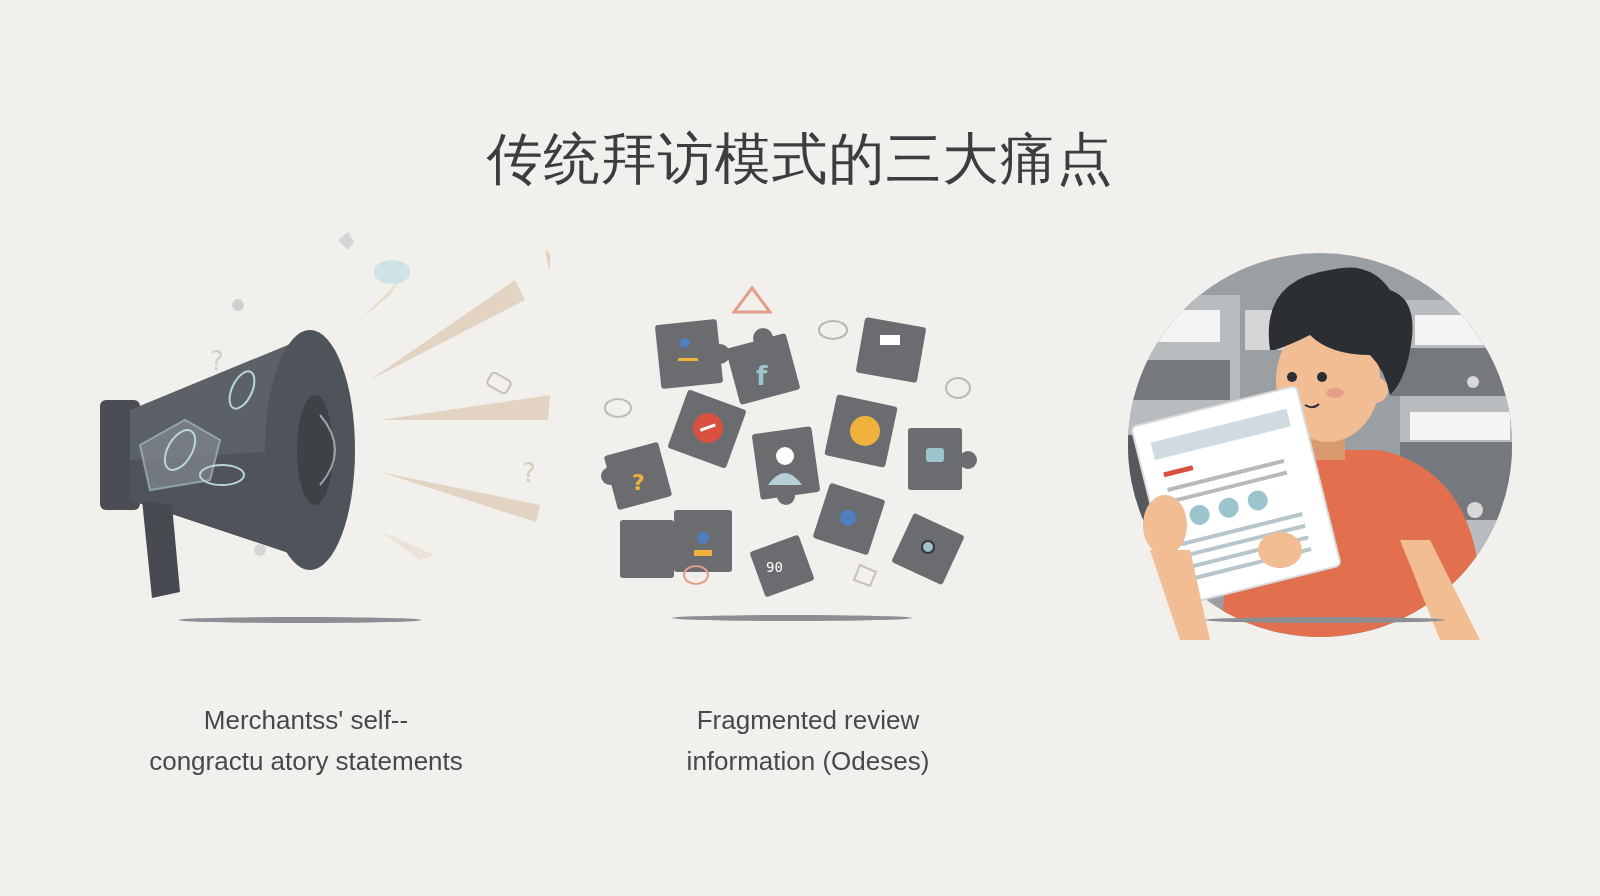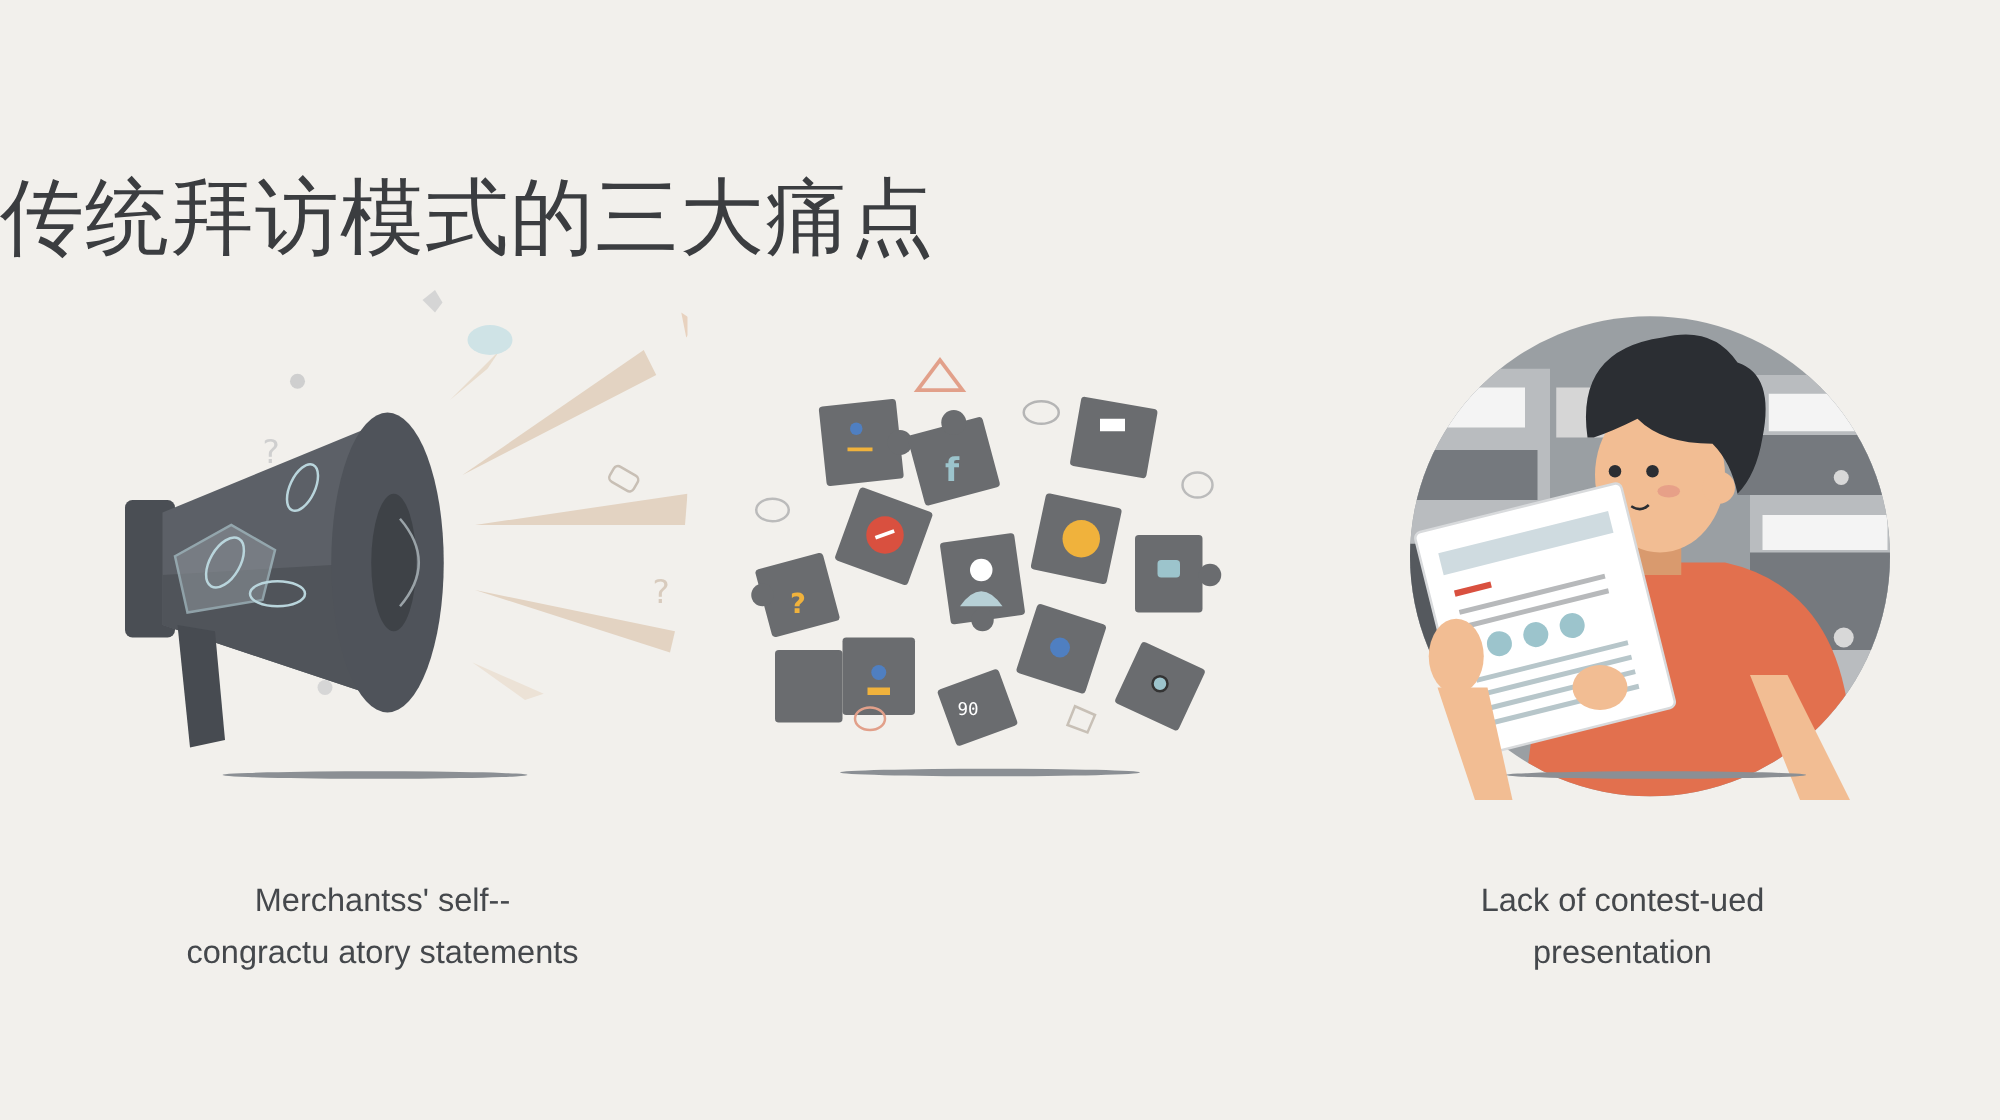--- a/index.html
+++ b/index.html
@@ -5,21 +5,21 @@
     html, body { margin: 0; padding: 0; }
     body {
       width: 1600px; height: 896px; overflow: hidden;
       background: #f2f0ec;
       font-family: "DejaVu Sans", "Liberation Sans", sans-serif;
       position: relative;
     }
     .slide { position: absolute; inset: 0; }
     .title {
       position: absolute; left: 0; right: 0; top: 84px;
-      font-size: 67px; color: #3b3d40;
+      text-align: center; font-size: 56px; color: #3b3d40;
       letter-spacing: 1px; font-weight: normal;
     }
     .panel { position: absolute; top: 220px; width: 480px; height: 420px; }
     .panel svg { position: absolute; left: 0; top: 0; }
     .caption {
       position: absolute; top: 685px; width: 480px;
       text-align: center; font-size: 26px; line-height: 41px;
       color: #45484c; font-family: "Liberation Sans", sans-serif; margin-top: 15px;
     }
     .p1 { left: 70px; } .c1 { left: 66px; }
@@ -116,20 +116,24 @@
 
       <ellipse cx="253" cy="110" rx="14" ry="9" fill="none" stroke="#b5b5b5" stroke-width="2"></ellipse>
       <ellipse cx="378" cy="168" rx="12" ry="10" fill="none" stroke="#bbb" stroke-width="2"></ellipse>
       <ellipse cx="38" cy="188" rx="13" ry="9" fill="none" stroke="#bbb" stroke-width="2"></ellipse>
       <ellipse cx="116" cy="355" rx="12" ry="9" fill="none" stroke="#e2a08a" stroke-width="2"></ellipse>
       <polygon points="280,345 296,352 290,366 274,360" fill="none" stroke="#c8c0b6" stroke-width="2"></polygon>
 
       <ellipse cx="212" cy="398" rx="120" ry="3" fill="#8b8f94"></ellipse>
     </svg>
   </div>
+  <div class="caption c2">
+    <div>Fragmented  review</div>
+    <div>information (Odeses)</div>
+  </div>
 
   <div class="panel p3">
     <svg width="480" height="420" viewBox="0 0 480 420">
       <defs>
         <clipPath id="circ">
             <circle cx="250" cy="225" r="192"></circle>
           </clipPath>
       </defs>
       <circle cx="250" cy="225" r="192" fill="#9a9fa3"></circle>
       <g clip-path="url(#circ)">
@@ -174,17 +178,13 @@
       </g>
 
       <ellipse cx="95" cy="305" rx="22" ry="30" fill="#f2bd93"></ellipse>
       <ellipse cx="210" cy="330" rx="22" ry="18" fill="#f2bd93"></ellipse>
       <path d="M80 330 l30 90 l30 0 l-20 -90 z" fill="#f2bd93"></path>
       <path d="M330 320 l40 100 l40 0 l-50 -100 z" fill="#f2bd93"></path>
 
       <ellipse cx="255" cy="400" rx="120" ry="3" fill="#8b8f94"></ellipse>
     </svg>
   </div>
-  <div class="caption c3">
-    <div>Lack of contest-ued</div>
-    <div>presentation</div>
-  </div>
 </div>
 
 </body></html>

